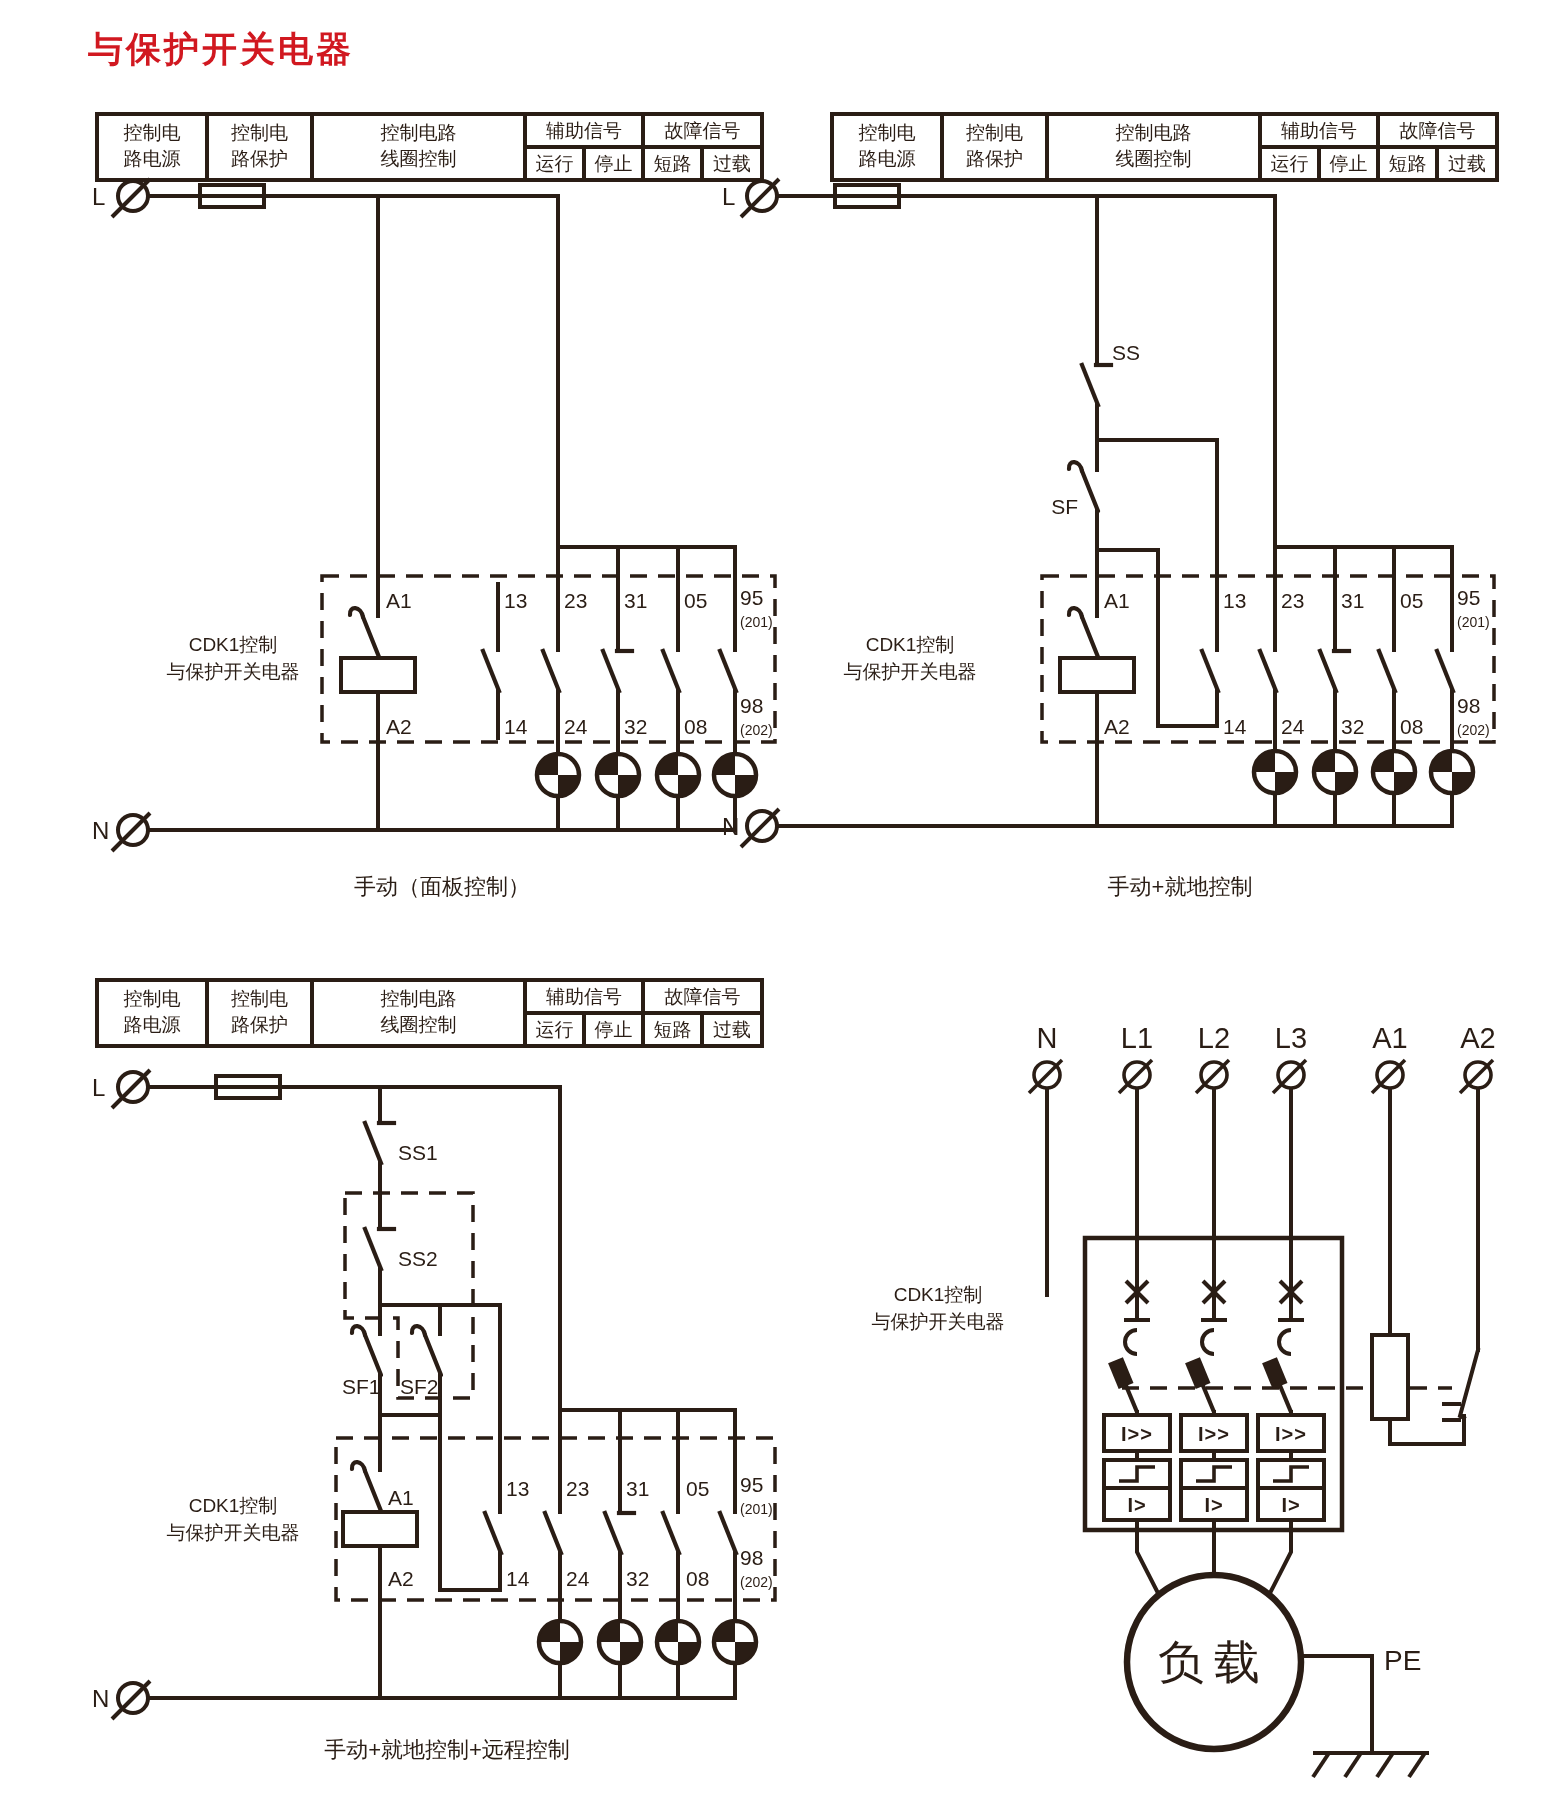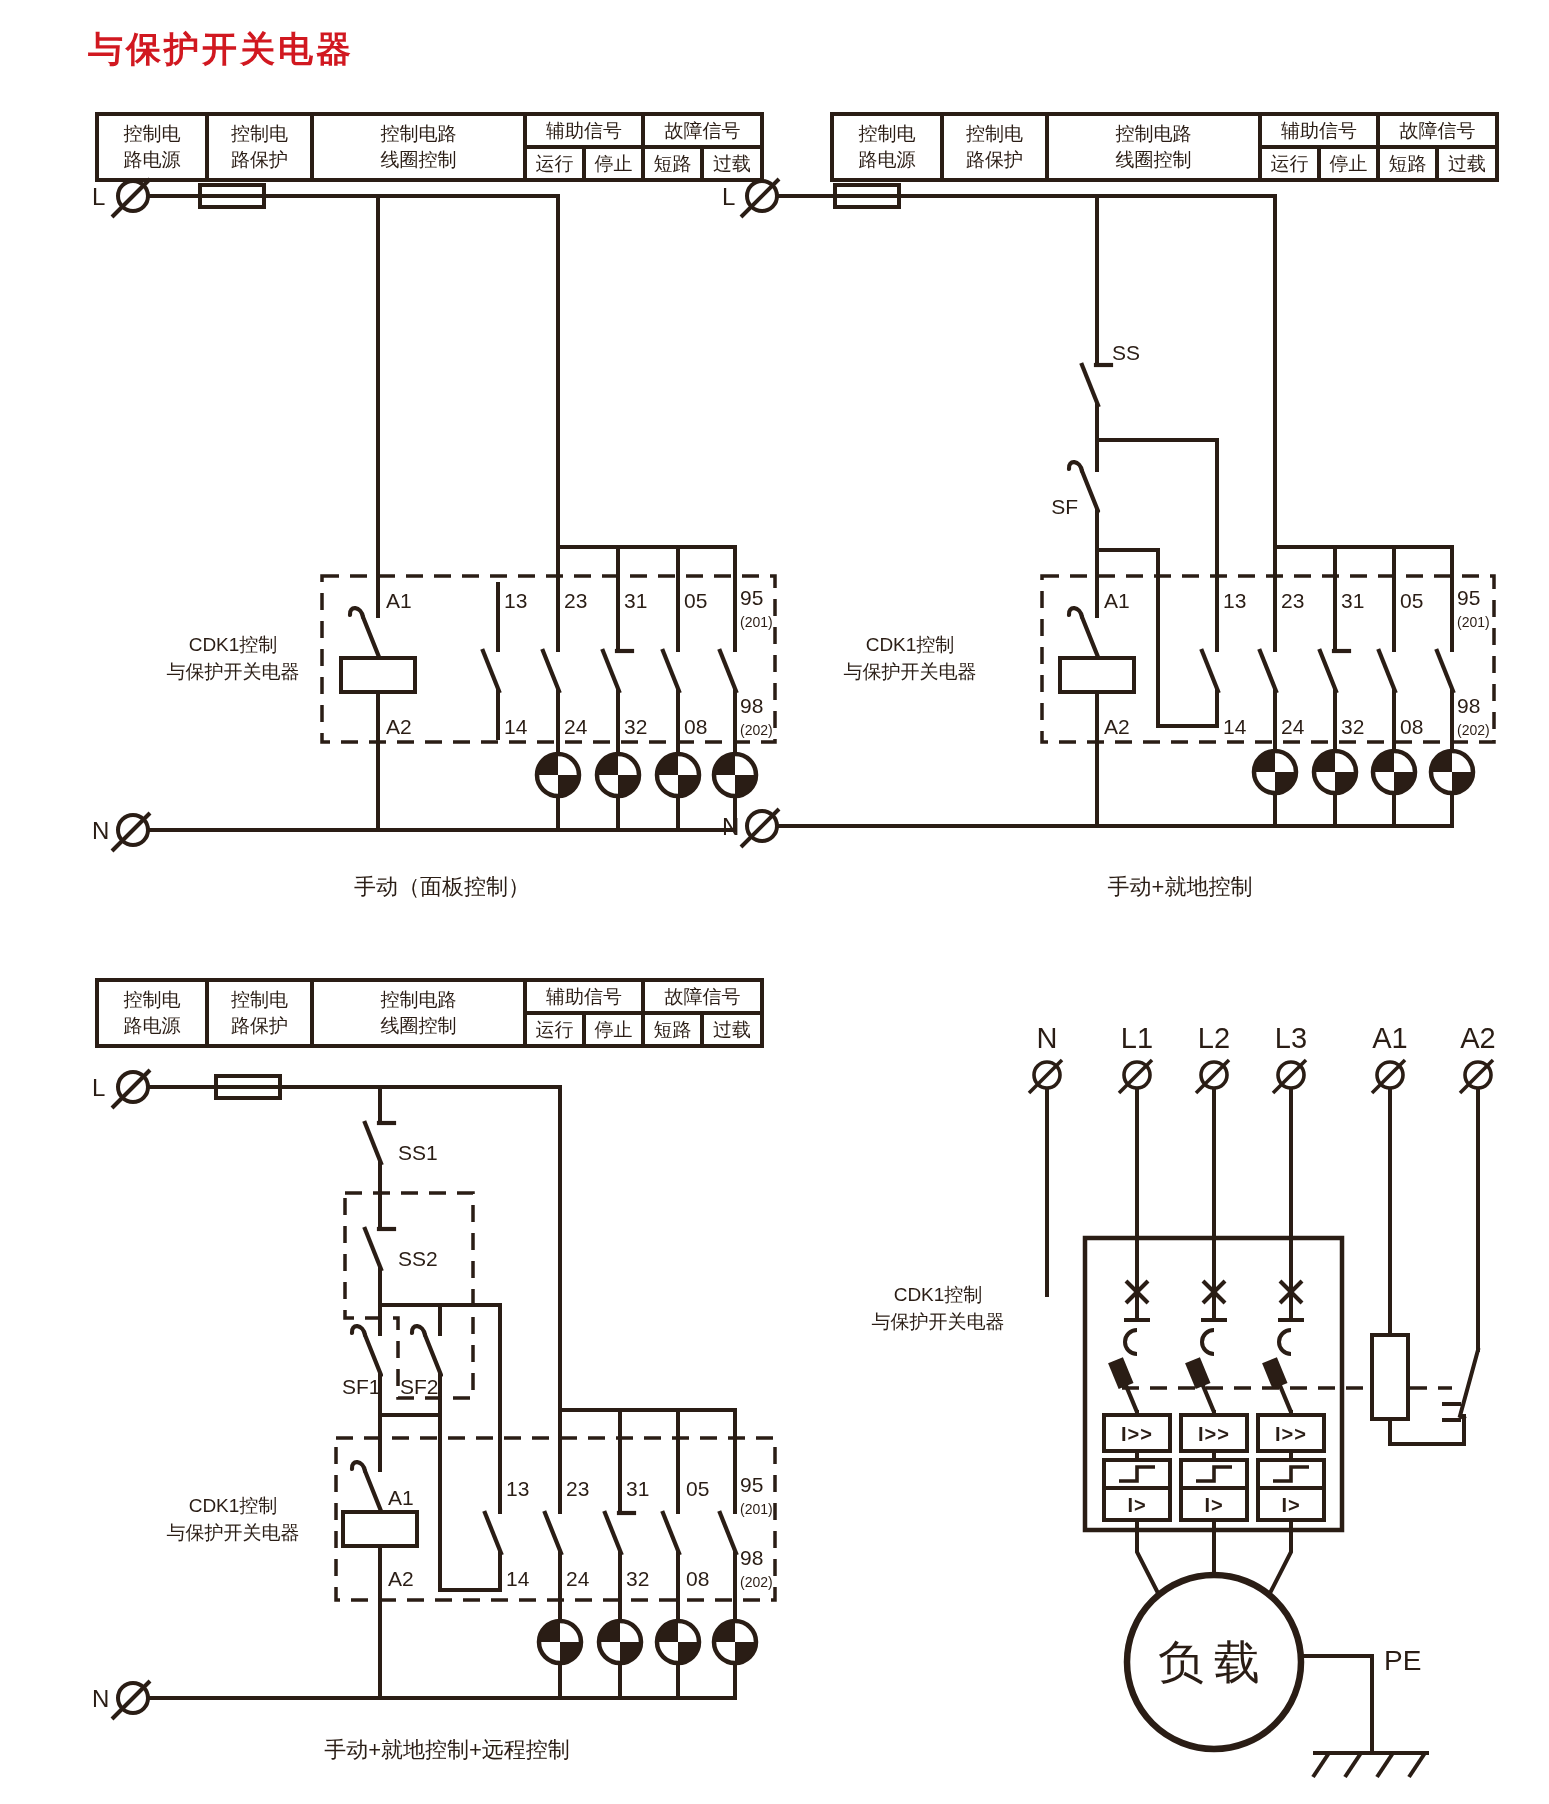--- a/index.html
+++ b/index.html
@@ -2,21 +2,21 @@
 <html><head>
 <meta charset="utf-8">
 <style>
   html,body{margin:0;padding:0;background:#ffffff;}
   body{font-family:"Liberation Sans","DejaVu Sans",sans-serif;}
   #stage{position:relative;width:1549px;height:1804px;background:#fff;overflow:hidden;}
   #page-title{position:absolute;left:88px;top:26px;font-size:35px;font-weight:bold;color:#d11820;letter-spacing:3px;}
   table.hdr{position:absolute;border-collapse:collapse;table-layout:fixed;background:#fff;}
   table.hdr td{border:4px solid #2a1d15;text-align:center;vertical-align:middle;padding:0;
                font-size:19px;color:#2a1d15;height:29px;line-height:25px;}
-  table.hdr td.two div{line-height:26px;}
+  table.hdr td.two div{line-height:26px;font-family:Liberation Mono, monospace;}
   .t1{left:95px;top:112px;}
   .t2{left:830px;top:112px;}
   .t3{left:95px;top:978px;}
   svg text{fill:#2a1d15;}
   .lbl21{font-size:21px;}
   .lbl14{font-size:14px;}
   .lbl24{font-size:24px;}
   .lbl19{font-size:19px;}
   .cap{font-size:22px;}
   .lbl29{font-size:29px;}

